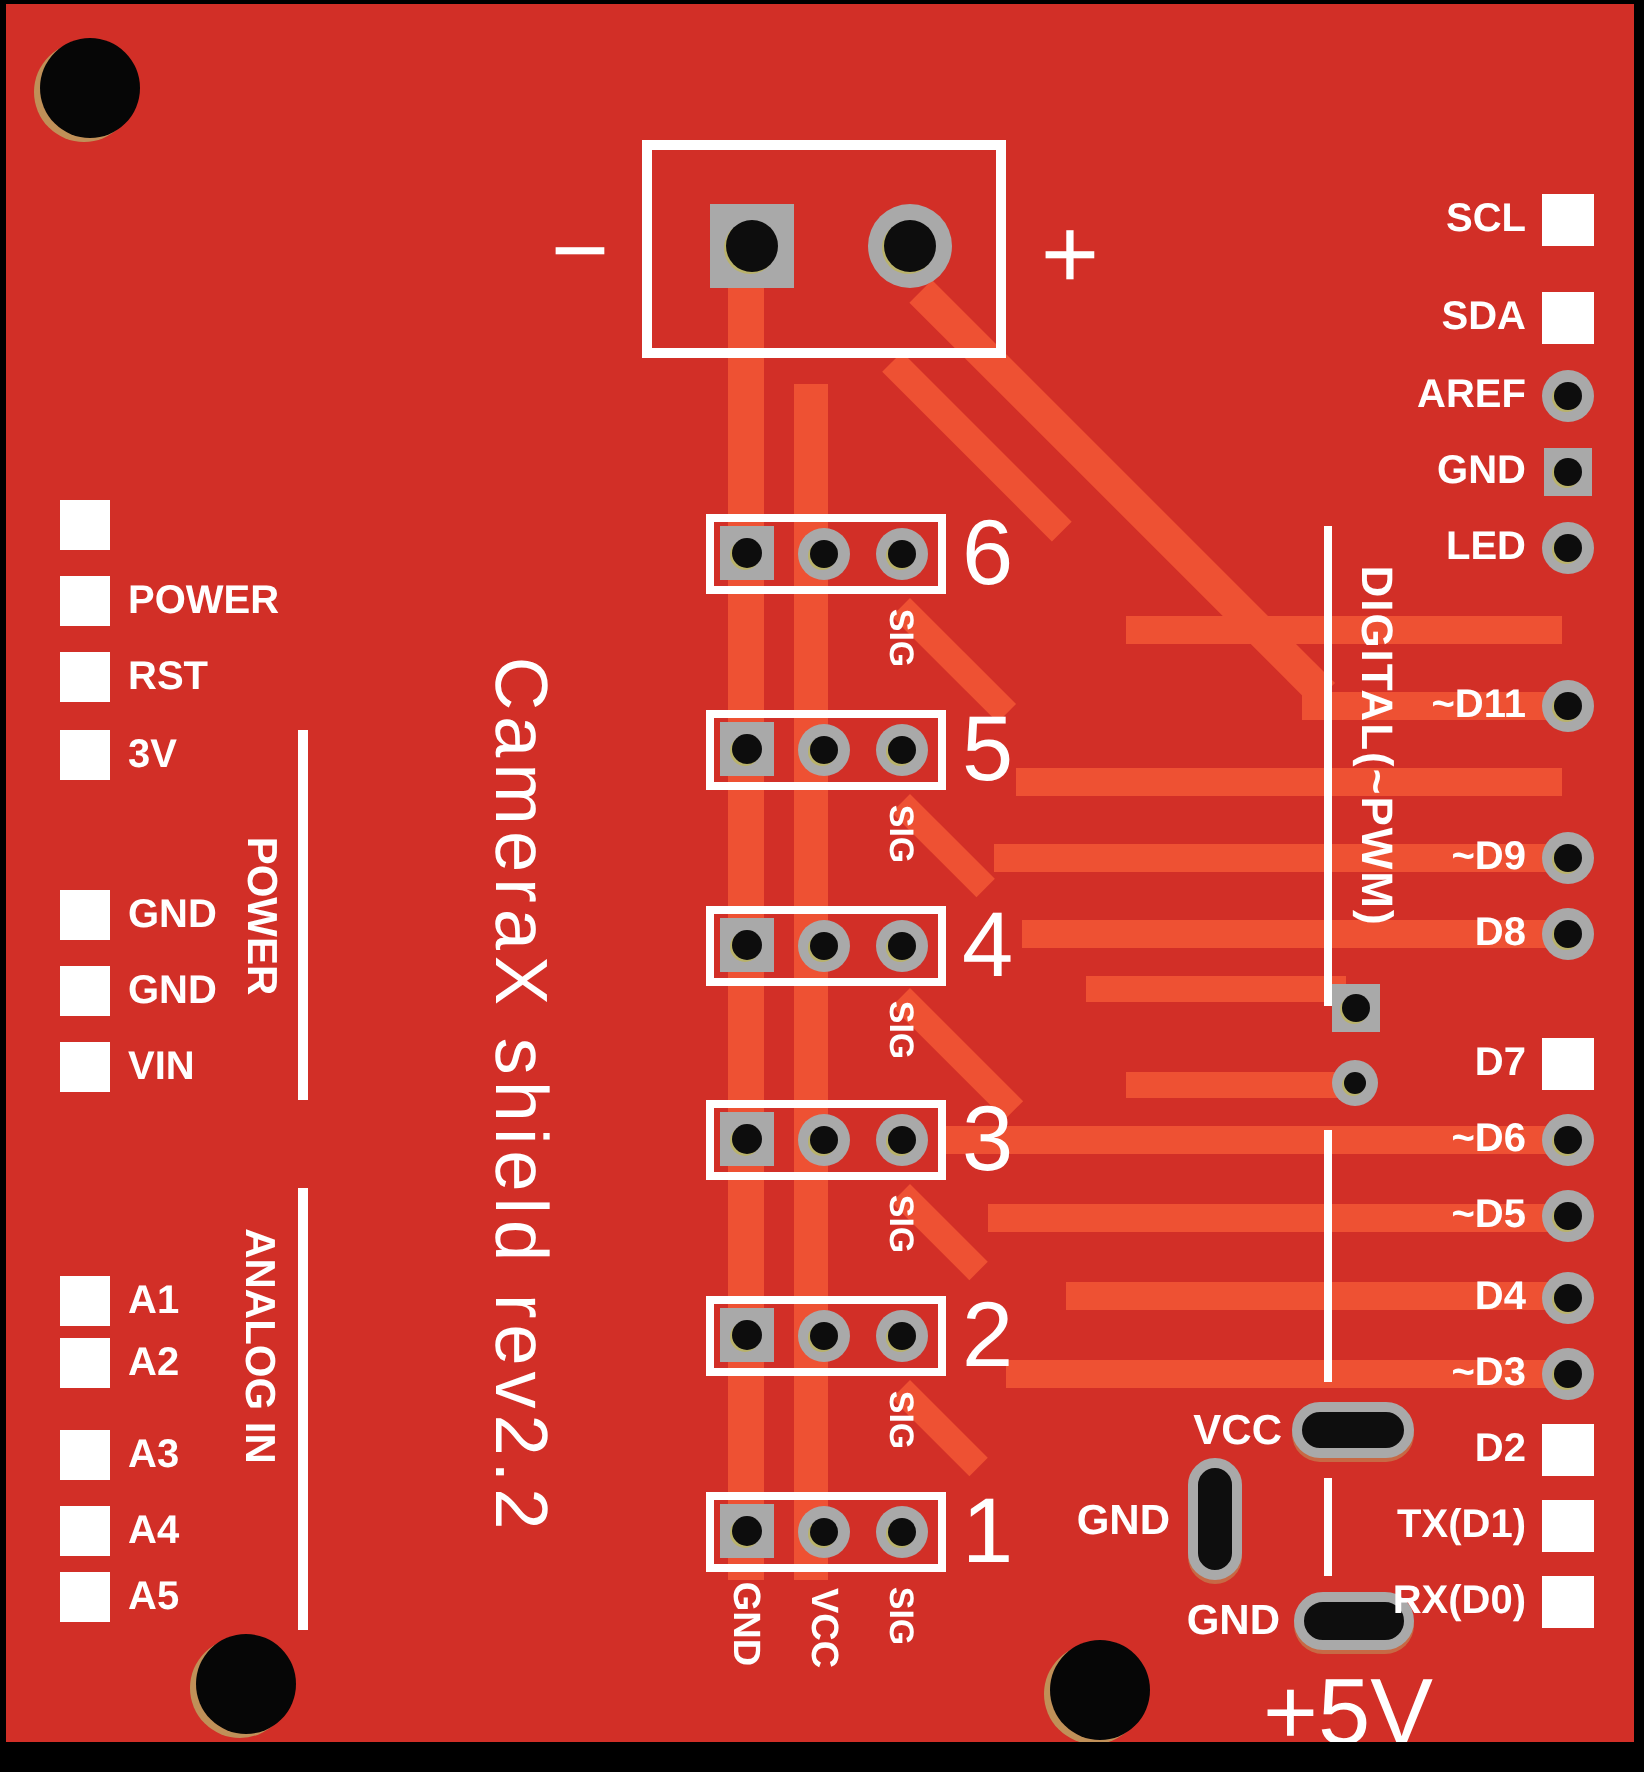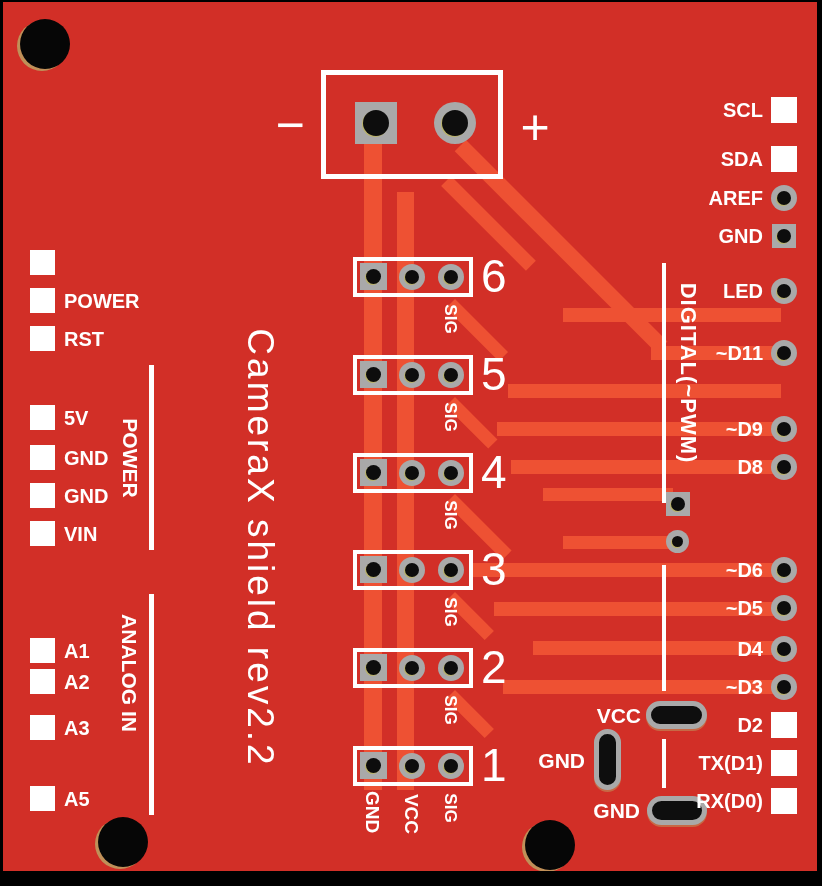--- a/index.html
+++ b/index.html
@@ -124,23 +124,23 @@
         <span class="llab"></span>
       </div>
     <div class="lpin" style="top:286px">
         <span class="sq"></span>
         <span class="llab">POWER</span>
       </div>
     <div class="lpin" style="top:324px">
         <span class="sq"></span>
         <span class="llab">RST</span>
       </div>
-    <div class="lpin" style="top:403px">
-        <span class="sq"></span>
-        <span class="llab">5V</span>
+    <div class="lpin" style="top:363px">
+        <span class="sq"></span>
+        <span class="llab">3V</span>
       </div>
     <div class="lpin" style="top:443px">
         <span class="sq"></span>
         <span class="llab">GND</span>
       </div>
     <div class="lpin" style="top:481px">
         <span class="sq"></span>
         <span class="llab">GND</span>
       </div>
     <div class="lpin" style="top:519px">
@@ -154,20 +154,24 @@
         <span class="sq"></span>
         <span class="llab">A1</span>
       </div>
     <div class="lpin" style="top:667px">
         <span class="sq"></span>
         <span class="llab">A2</span>
       </div>
     <div class="lpin" style="top:713px">
         <span class="sq"></span>
         <span class="llab">A3</span>
+      </div>
+    <div class="lpin" style="top:751px">
+        <span class="sq"></span>
+        <span class="llab">A4</span>
       </div>
     <div class="lpin" style="top:784px">
         <span class="sq"></span>
         <span class="llab">A5</span>
       </div>
     <div class="groupline" style="left:146px; top:592px; height:221px;"></div>
     <div class="vtext" style="left:126px; top:671px; font-weight:bold; font-size:21px;">ANALOG IN</div>
 
     <div class="vtext thin" style="left:257px; top:546px; font-size:37px; letter-spacing:3px;">CameraX shield rev2.2</div>
 
@@ -242,35 +246,39 @@
         <span class="pad-sq-white"></span>
       </div>
     <div class="dpin" style="top:182px">
         <span class="dlab">AREF</span>
         <span class="pad-circle"></span>
       </div>
     <div class="dpin" style="top:220px">
         <span class="dlab">GND</span>
         <span class="pad-sq-hole"></span>
       </div>
-    <div class="dpin" style="top:275px">
+    <div class="dpin" style="top:258px">
         <span class="dlab">LED</span>
         <span class="pad-circle"></span>
       </div>
     <div class="dpin" style="top:337px">
         <span class="dlab">~D11</span>
         <span class="pad-circle"></span>
       </div>
     <div class="dpin" style="top:413px">
         <span class="dlab">~D9</span>
         <span class="pad-circle"></span>
       </div>
     <div class="dpin" style="top:451px">
         <span class="dlab">D8</span>
         <span class="pad-circle"></span>
+      </div>
+    <div class="dpin" style="top:516px">
+        <span class="dlab">D7</span>
+        <span class="pad-sq-white"></span>
       </div>
     <div class="dpin" style="top:554px">
         <span class="dlab">~D6</span>
         <span class="pad-circle"></span>
       </div>
     <div class="dpin" style="top:592px">
         <span class="dlab">~D5</span>
         <span class="pad-circle"></span>
       </div>
     <div class="dpin" style="top:633px">
@@ -296,19 +304,20 @@
 
     <div class="pad-sq-hole" style="left:663px; top:490px;"></div>
     <div class="pad-circle" style="left:663px; top:528px; width:23px; height:23px;"></div>
 
     <div class="silk lab" style="left:555px; top:702px; width:83px; text-align:right; font-size:21px;">VCC</div>
     <div class="oval" style="left:643px; top:699px; width:61px; height:28px;"></div>
     <div class="silk lab" style="left:498px; top:747px; width:84px; text-align:right; font-size:21px;">GND</div>
     <div class="oval" style="left:591px; top:727px; width:27px; height:61px;"></div>
     <div class="silk lab" style="left:553px; top:797px; width:84px; text-align:right; font-size:21px;">GND</div>
     <div class="oval" style="left:644px; top:794px; width:60px; height:29px;"></div>
+    <div class="silk thin" style="left:610px; top:826px; width:122px; text-align:center; font-size:47px;">+5V</div>
   </div>
 
   <div class="edge" style="left:0; top:0; width:822px; height:2px;"></div>
   <div class="edge" style="left:0; top:0; width:3px; height:886px;"></div>
   <div class="edge" style="left:817px; top:0; width:5px; height:886px;"></div>
   <div class="edge" style="left:0; top:871px; width:822px; height:15px;"></div>
 </div>
 
 </body></html>

